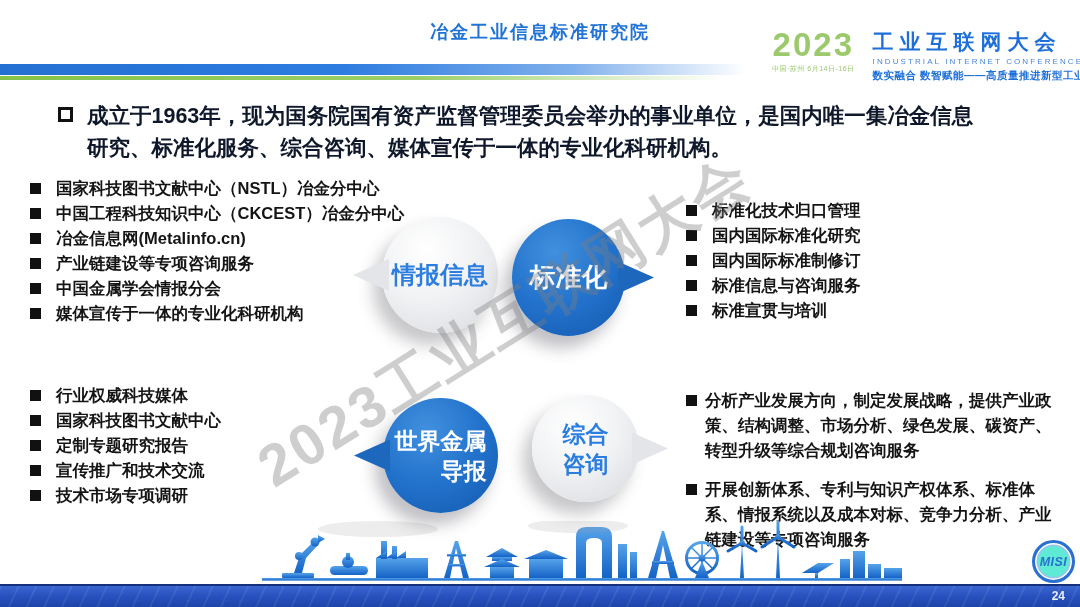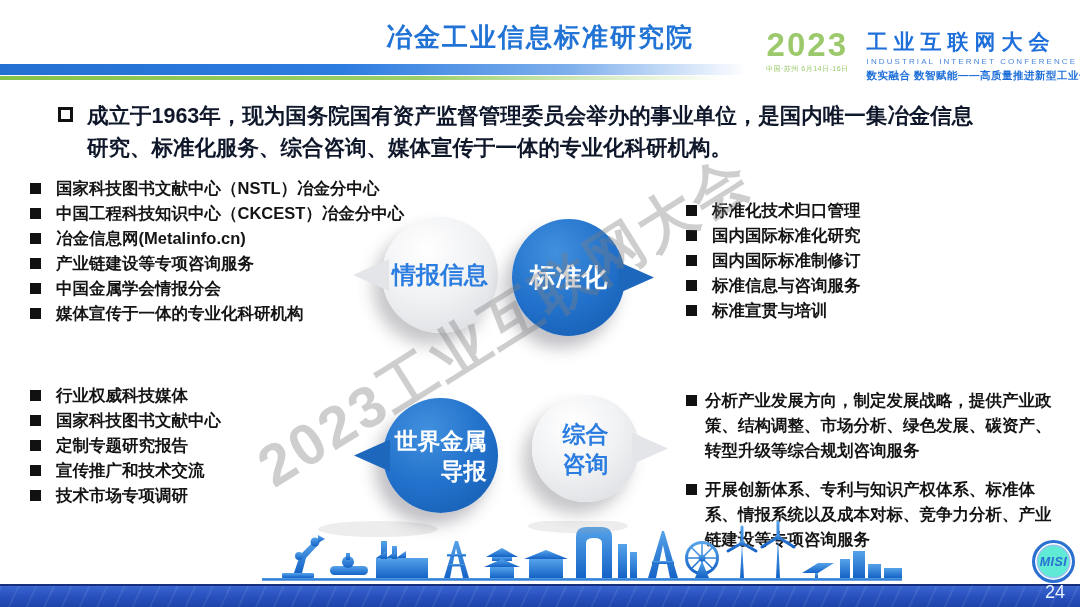--- a/index.html
+++ b/index.html
@@ -7,37 +7,37 @@
   .slide{
     position:relative; width:1080px; height:607px; margin:0 auto;
     background:#ffffff; overflow:hidden;
     font-family:"Liberation Sans","DejaVu Sans",sans-serif;
     color:#161616;
   }
 
   
   .page-title{
     position:absolute; top:20px; left:0; right:0;
-    text-align:center; font-size:26px; font-weight:bold;
+    text-align:center; font-size:18px; font-weight:bold;
     color:#2173d5; letter-spacing:2px;
   }
   .rule-blue{
     position:absolute; top:64px; left:0; width:762px; height:11px;
     background:linear-gradient(to right,#2470d2 0%,#2d7ce0 45%,#7fb0ec 75%,rgba(255,255,255,0) 98%);
   }
   .rule-green{
     position:absolute; top:76px; left:0; width:762px; height:4px;
     background:linear-gradient(to right,#86c34a 0%,#9ccf68 55%,rgba(255,255,255,0) 95%);
   }
 
   .conf-logo{
     position:absolute; top:27px; left:766px; width:300px;
     display:flex; align-items:stretch;
   }
-  .conf-left{ text-align:center; padding-top:2px; }
+  .conf-left{ text-align:center; padding-top:2px;margin-left:6px; }
   .conf-year{ font-size:33px; line-height:32px; font-weight:bold; color:#9cc96b; letter-spacing:2px; }
   .conf-venue{ font-size:7px; color:#9cc96b; letter-spacing:0.5px; margin-top:3px; white-space:nowrap; }
   .conf-divider{ width:1px; background:#b9d6ee; margin:2px 9px 0 9px; }
   .conf-right{ padding-top:1px; }
   .conf-name{ font-size:21px; font-weight:bold; color:#1e6fd9; letter-spacing:6px; white-space:nowrap; }
   .conf-name-en{ font-size:8px; color:#4a86d8; letter-spacing:2.1px; margin-top:1px; white-space:nowrap; }
   .conf-slogan{ font-size:10.5px; font-weight:bold; color:#1e6fd9; margin-top:3px; letter-spacing:0.5px; white-space:nowrap; }
 
   
   .intro{
@@ -109,21 +109,21 @@
   .cityscape{ position:absolute; left:258px; bottom:22px; z-index:2; }
   .footer-band{
     position:absolute; left:0; bottom:0; width:1080px; height:23px; z-index:3;
     background:
       repeating-linear-gradient(115deg, rgba(255,255,255,0.07) 0 2px, rgba(255,255,255,0) 2px 16px),
       linear-gradient(180deg,#3a66d0 0%,#2a52c0 45%,#1d44a8 100%);
     border-top:2px solid #17307e;
   }
   .page-number{
     position:absolute; right:15px; bottom:4px; z-index:4;
-    color:#e9effc; font-size:18px; font-weight:normal;margin-top:33px;
+    color:#e9effc; font-size:12px; font-weight:bold;margin-top:33px;
   }
   .misi-logo{
     position:absolute; left:1032px; top:540px; width:43px; height:43px; z-index:5;
     border-radius:50%; border:3px solid #2b6fd0; background:#5eead4;
     display:flex; align-items:center; justify-content:center;
     color:#2b6fd0; font-weight:bold; font-style:italic; font-size:12.5px; letter-spacing:0.5px;
     box-shadow:inset 0 0 0 1.5px #ffffff, inset 0 0 0 3px #9dc2ef;
   }
 </style>
 </head>

